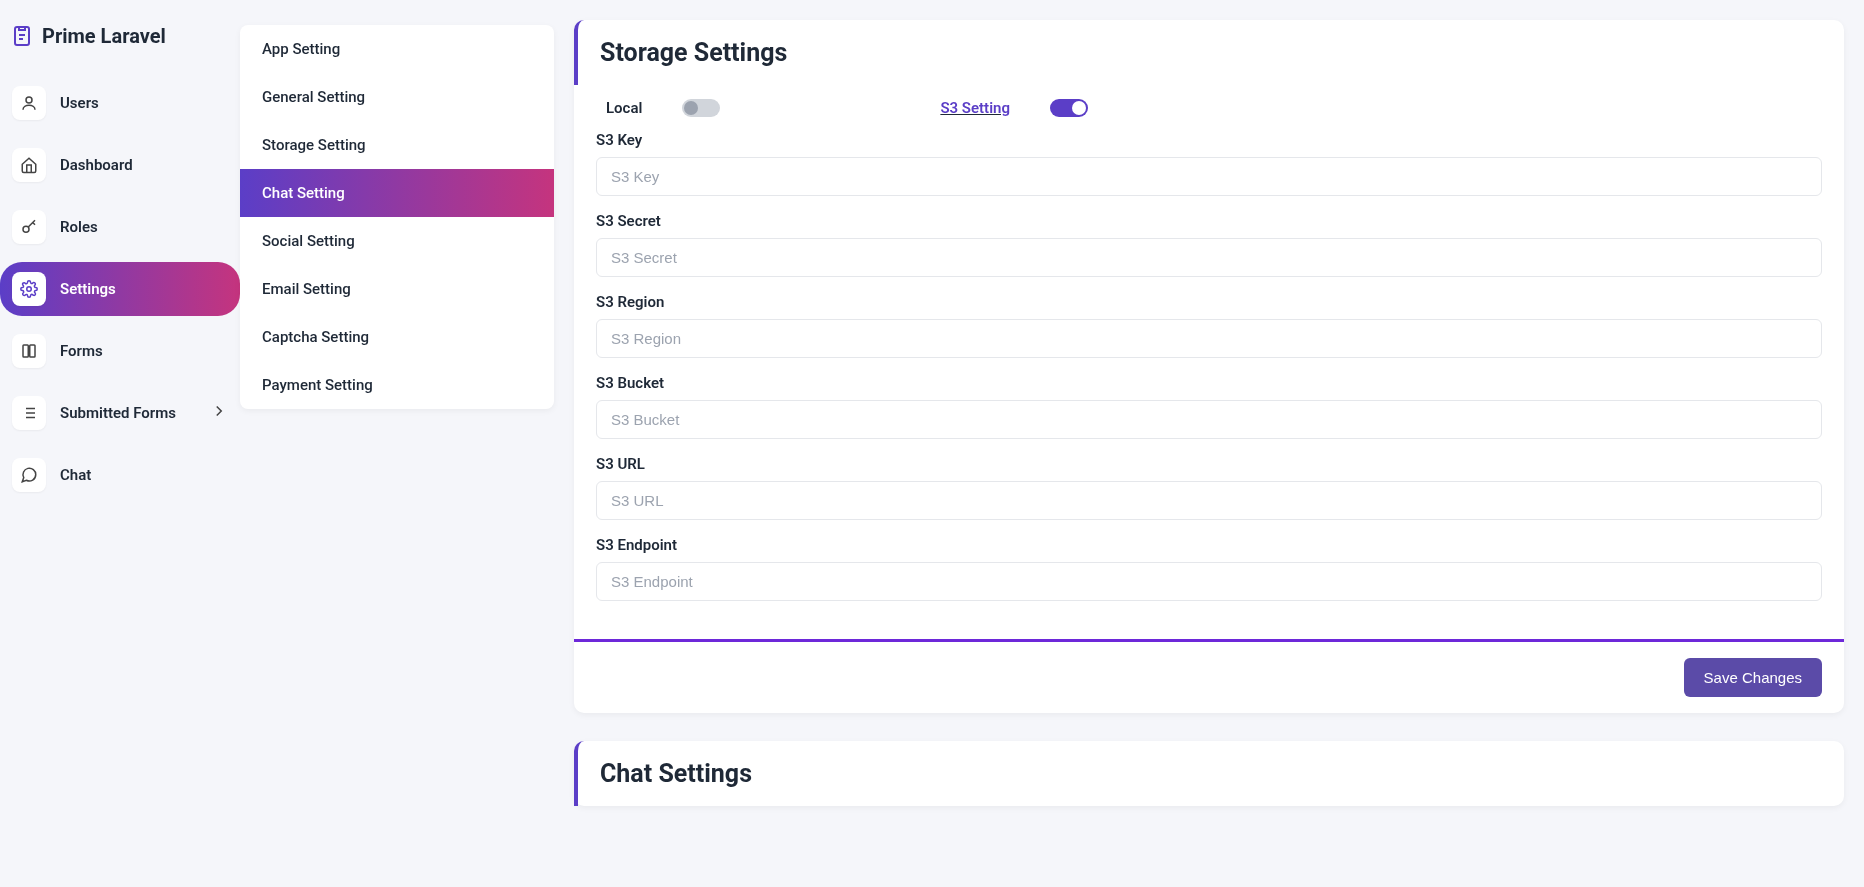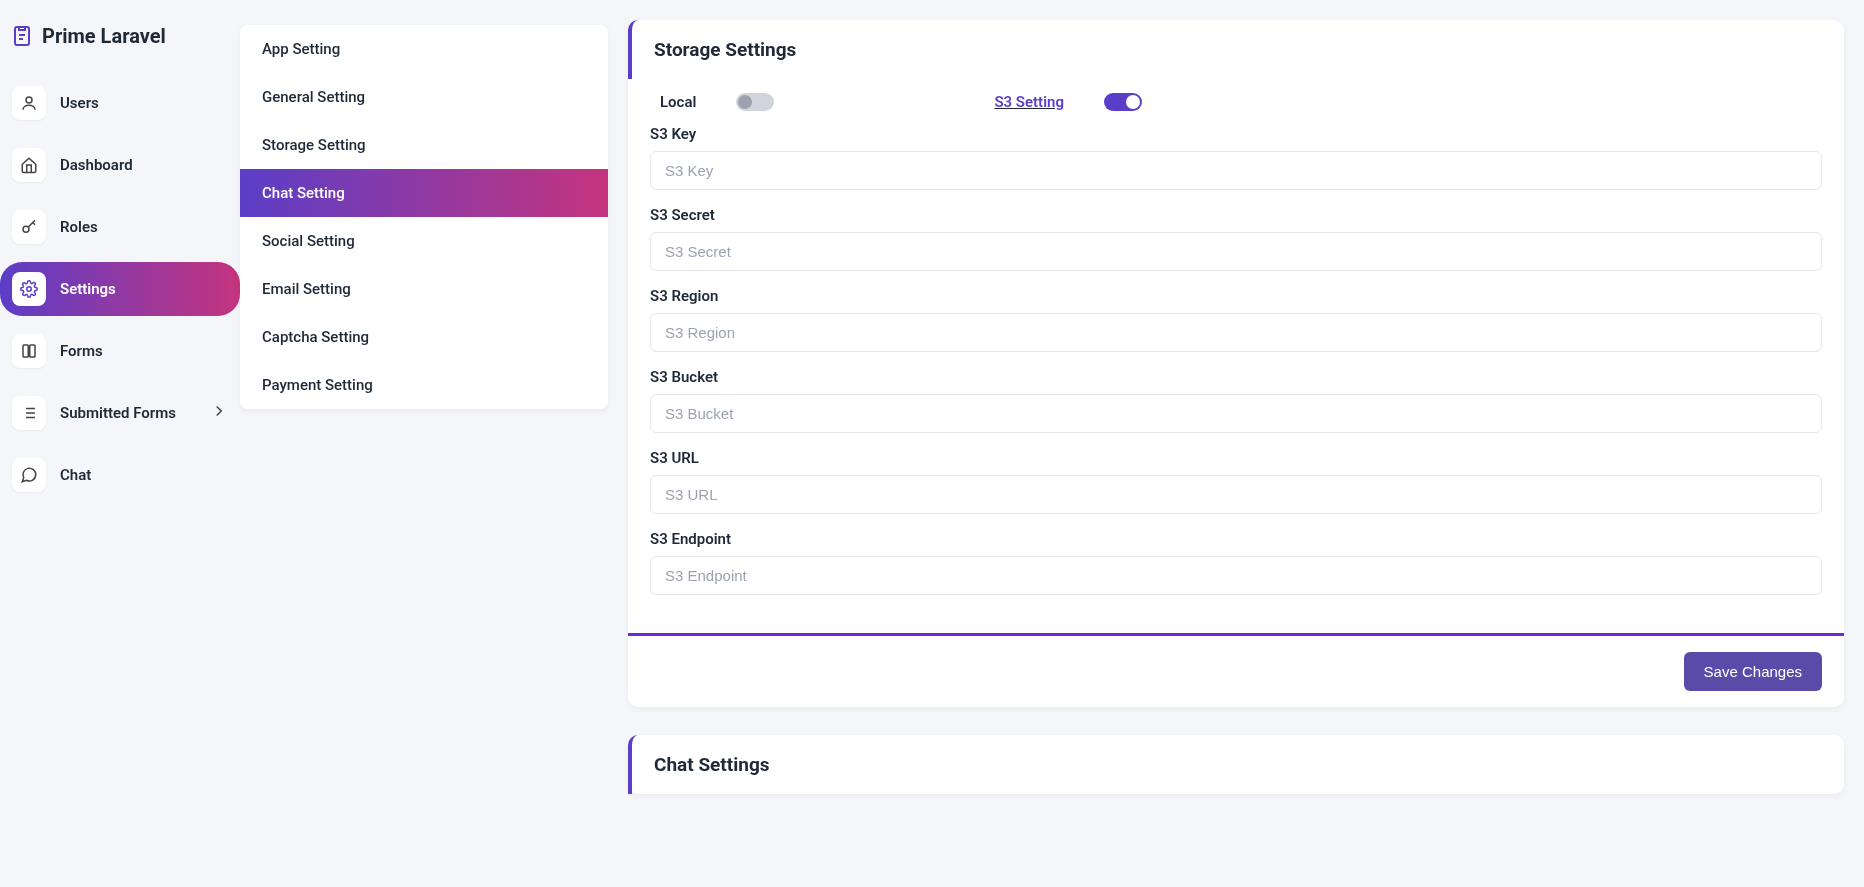--- a/index.html
+++ b/index.html
@@ -12,28 +12,28 @@
 .logo-icon { width: 24px; height: 24px; color: #5b3ec7; }
 .logo-text { font-size: 20px; font-weight: 700; color: #1f2937; }
 .nav-item { display: flex; align-items: center; gap: 14px; padding: 10px 12px; border-radius: 10px; cursor: pointer; color: #1f2937; font-size: 15px; font-weight: 600; }
 .nav-item .icon-box { width: 34px; height: 34px; border-radius: 8px; background: #fff; display: flex; align-items: center; justify-content: center; color: #444; box-shadow: 0 1px 2px rgba(0,0,0,0.05);}
 .nav-item.active { background: linear-gradient(90deg, #5b3ec7, #c5347e); color: #fff; border-radius: 22px; }
 .nav-item.active .icon-box { background: #fff; color: #5b3ec7; }
 .nav-item .chev { margin-left: auto; color: #444; }
 .nav-item svg { width: 18px; height: 18px; }
 
 
-.sidebar-sub { width: 368px; background: #fff; border-radius: 8px; margin-top: 25px; margin-left: 0px; box-shadow: 0 2px 6px rgba(0,0,0,0.05); align-self: flex-start;}
+.sidebar-sub { width: 314px; background: #fff; border-radius: 8px; margin-top: 25px; margin-left: 0px; box-shadow: 0 2px 6px rgba(0,0,0,0.05); align-self: flex-start;}
 .sub-item { padding: 15px 22px; font-size: 15px; font-weight: 500; color: #1f2937; cursor: pointer; }
 .sub-item.active { background: linear-gradient(90deg, #5b3ec7, #c5347e); color: #fff; }
 
 
 .main-col { flex: 1; padding: 20px 20px 0 20px; overflow-y: auto; }
 .card { background: #fff; border-radius: 10px; box-shadow: 0 2px 6px rgba(0,0,0,0.05); margin-bottom: 28px; }
-.card-header { padding: 18px 22px; border-left: 4px solid #5b3ec7; font-size: 19px; font-weight: 700; border-radius: 10px 10px 0 0; }
+.card-header { padding: 18px 22px; border-left: 4px solid #5b3ec7; font-size: 25px; font-weight: 700; border-radius: 10px 10px 0 0; }
 .card-body { padding: 14px 22px 22px 22px; }
 .toggle-row { display: flex; align-items: center; gap: 40px; padding: 0 0 14px 10px; }
 .toggle-group { display: flex; align-items: center; gap: 40px; }
 .toggle-label { font-size: 15px; font-weight: 600; }
 .toggle-label.active { color: #5b3ec7; }
 .switch { width: 38px; height: 18px; border-radius: 10px; position: relative; cursor: pointer; }
 .switch.off { background: #d1d5db; }
 .switch.on { background: #5b3ec7; }
 .switch .knob { width: 14px; height: 14px; background: #fff; border-radius: 50%; position: absolute; top: 2px; }
 .switch.off .knob { left: 2px; background:#9ca3af;}

